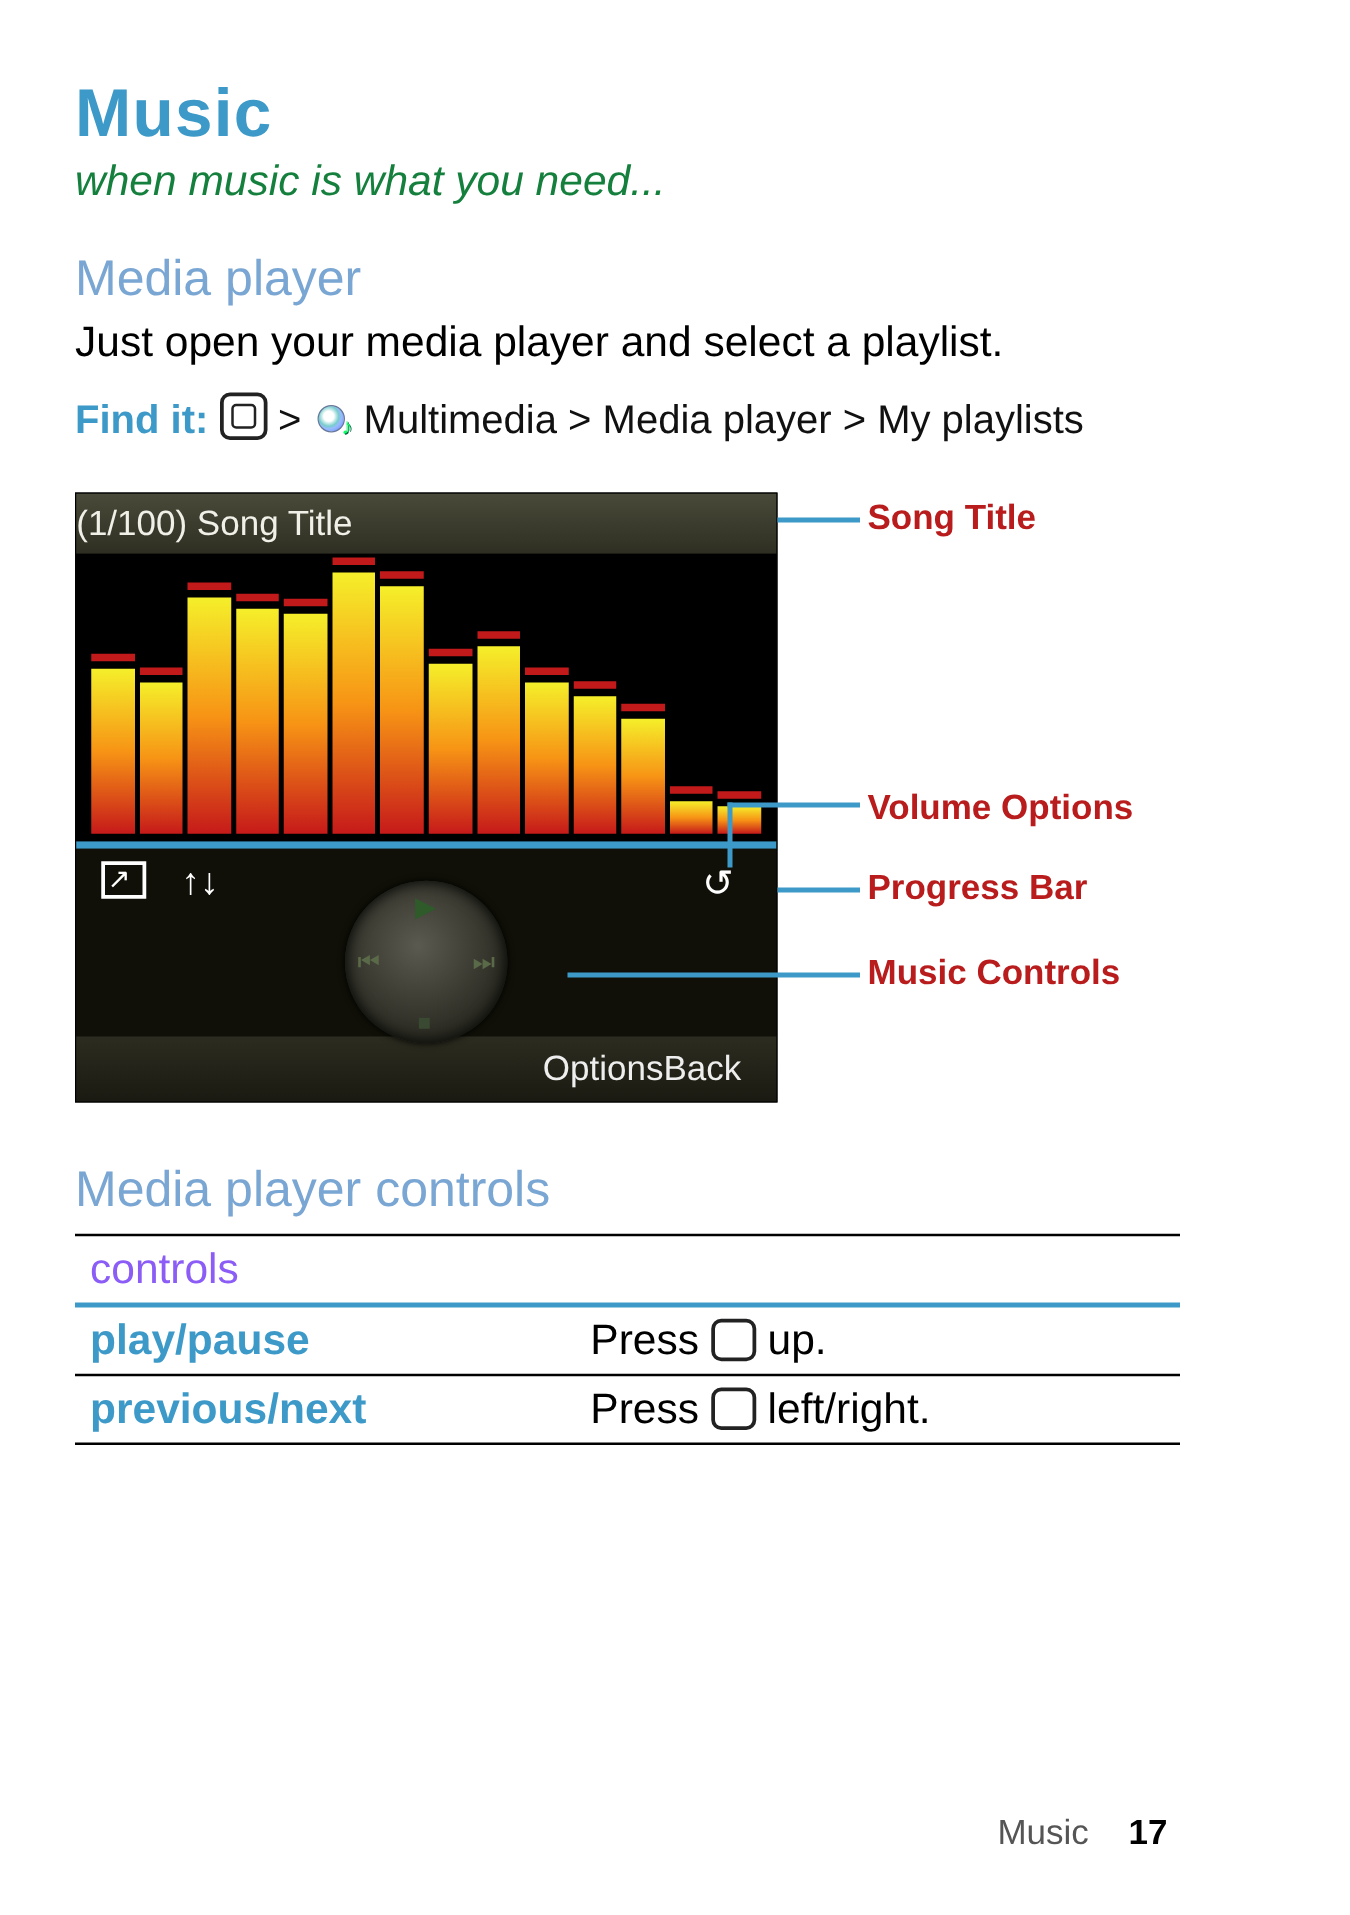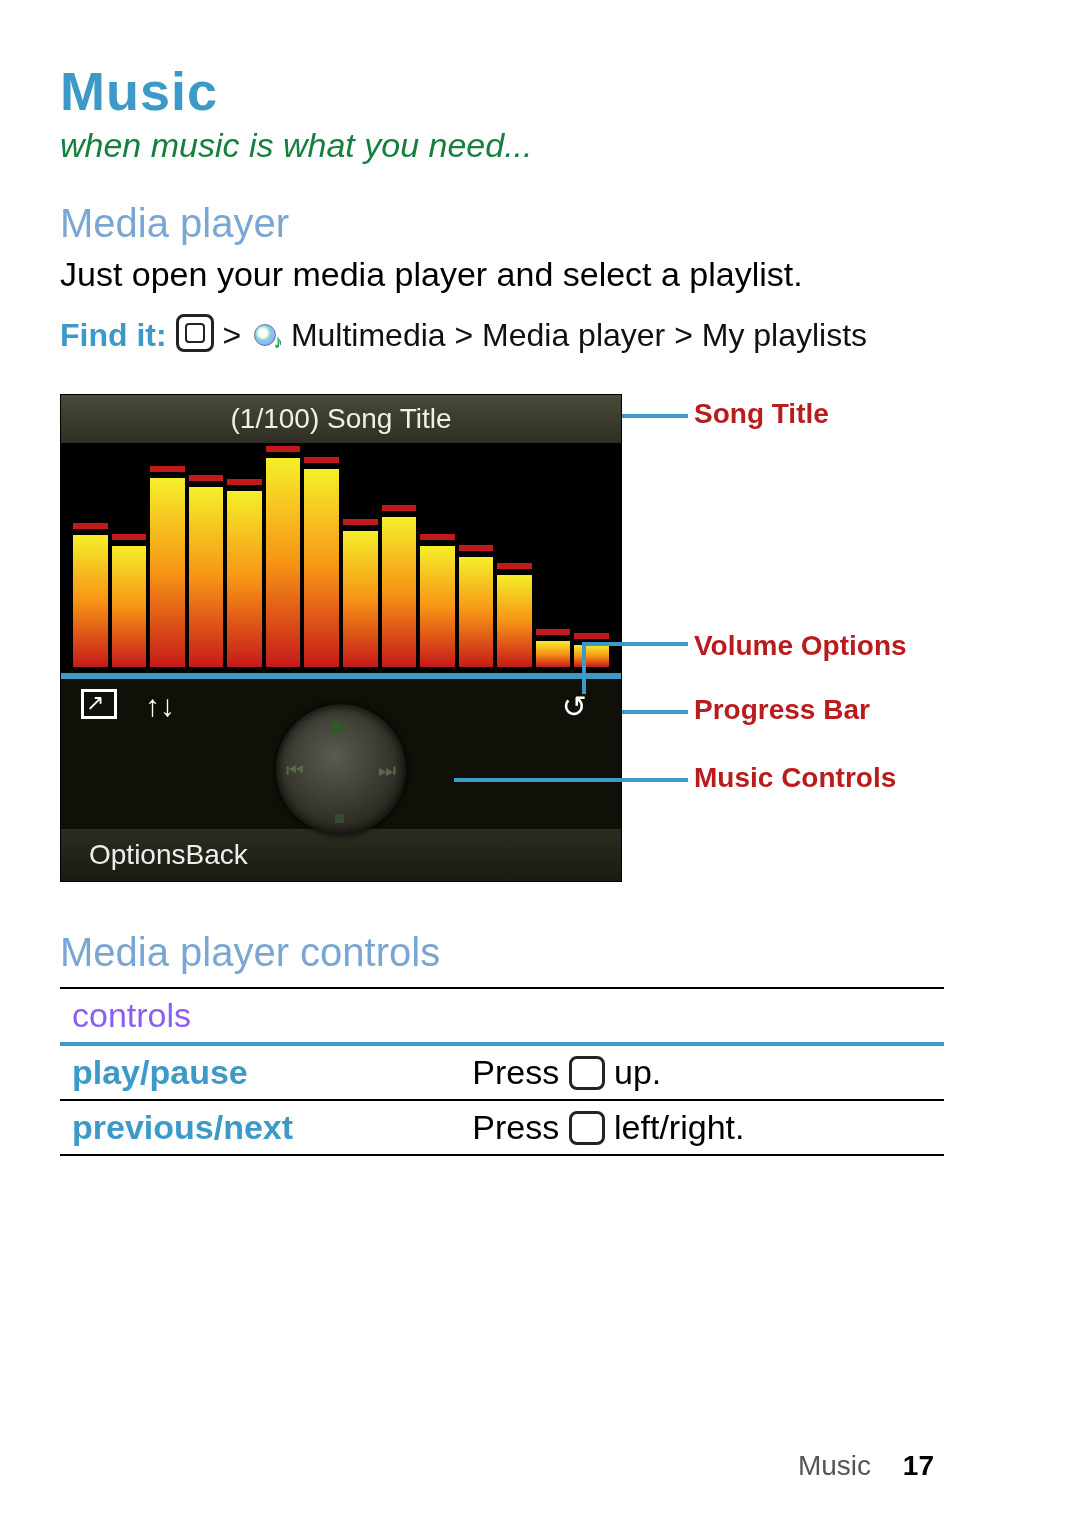--- a/index.html
+++ b/index.html
@@ -106,21 +106,20 @@
   }
   .player {
     background: #0c0c0a;
     width: 560px;
     border: 1px solid #000;
     position: relative;
   }
   .player-top {
     background: linear-gradient(#4a4a3a, #2e2e22);
     color: #f0f0e8;
-    text-align: center;
     font-size: 28px;
     padding: 8px 0;
     position: relative;
   }
   .player-viz {
     height: 230px;
     background: #000;
     position: relative;
     display: flex;
     align-items: flex-end;
@@ -227,21 +226,21 @@
     position: absolute;
     color: #5a6a48;
     font-size: 20px;
   }
   .dpad .play { top: 8px; left: 56px; color: #2f5a2a; font-size: 22px; }
   .dpad .stop { bottom: 6px; left: 58px; color: #3a4a32; font-size: 18px; }
   .dpad .prev { top: 54px; left: 10px; }
   .dpad .next { top: 54px; right: 10px; }
   .player-soft {
     display: flex;
-    justify-content: flex-start;
+    justify-content: flex-end;
     background: linear-gradient(#2c2c20, #1a1a12);
     color: #eee;
     font-size: 28px;
     padding: 10px 28px;
   }
 
   
   .annos {
     position: relative;
     width: 370px;

